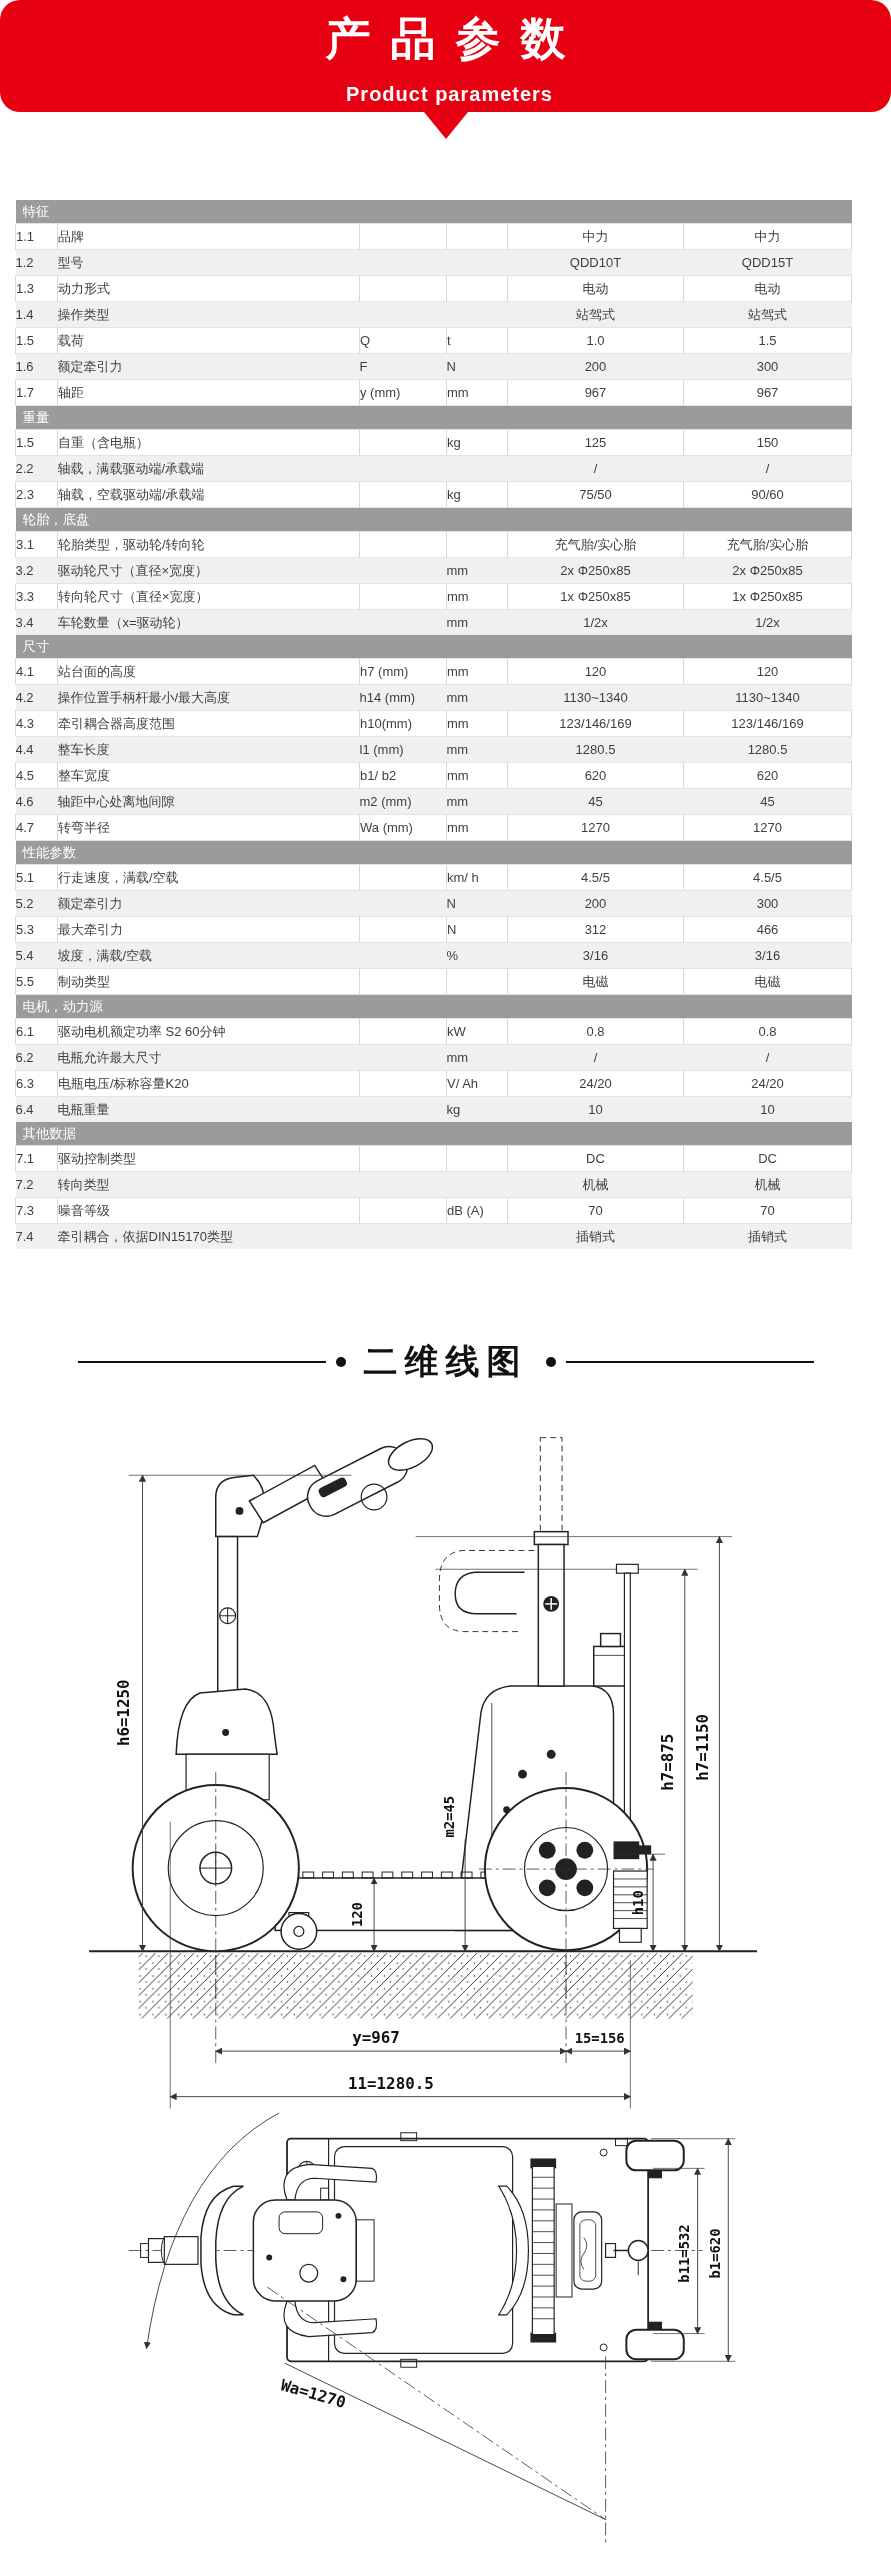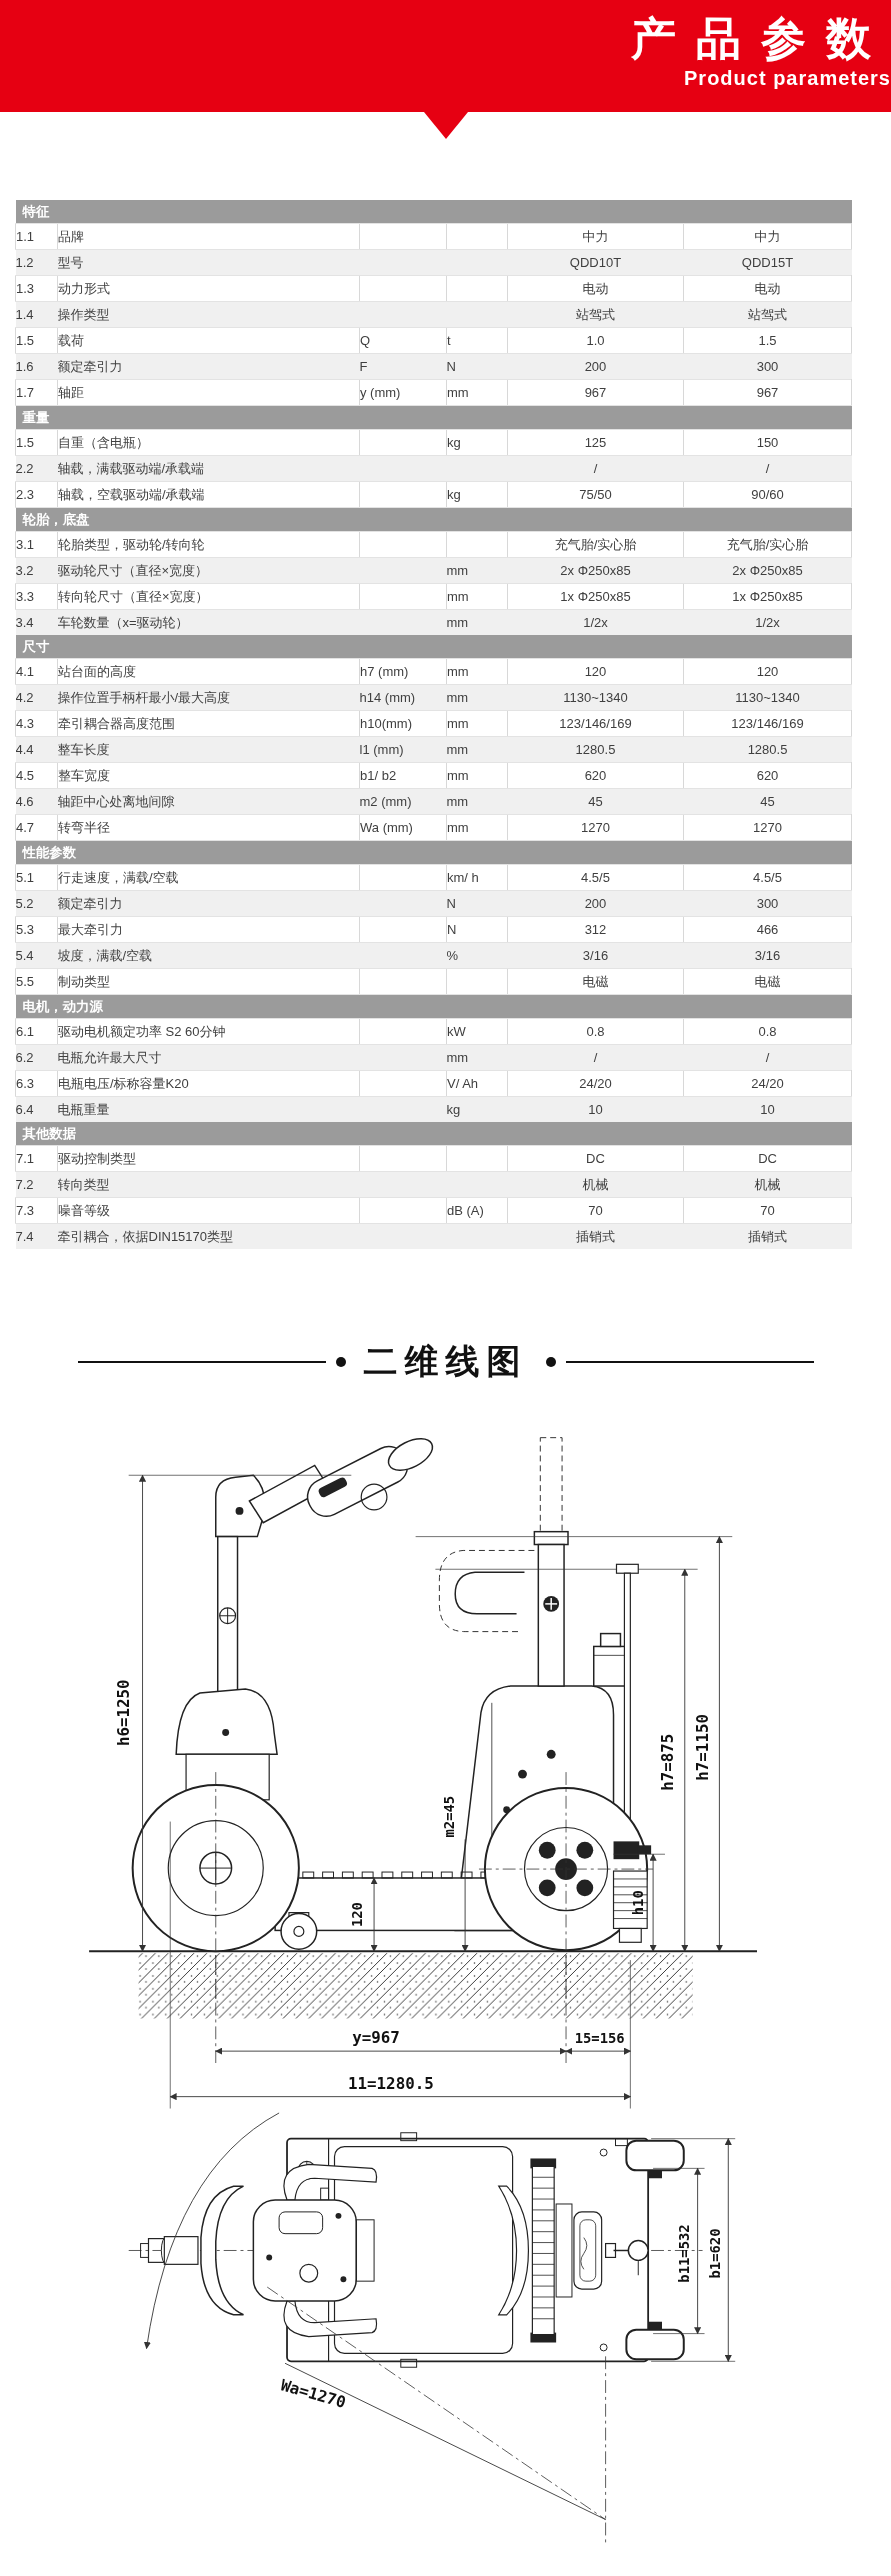--- a/index.html
+++ b/index.html
@@ -2,39 +2,39 @@
 <html><head>
 <meta charset="utf-8">
 <style>
   html,body{margin:0;padding:0;}
   body{
     width:891px;height:2576px;position:relative;background:#ffffff;
     font-family:"Liberation Sans","DejaVu Sans",sans-serif;
     -webkit-font-smoothing:antialiased;overflow:hidden;
   }
   
-  .banner{position:absolute;left:0;top:0;width:891px;height:112px;text-align:right;}
+  .banner{position:absolute;left:0;top:0;width:891px;height:112px;text-align:center;border-radius:20px;}
   .banner h1{
     margin:0;padding-top:14px;padding-left:20px;color:#fff;
     font-size:45px;font-weight:900;letter-spacing:20px;line-height:50px;
   }
   .banner .sub{
-    margin-top:3px;color:#fff;font-size:20px;font-weight:bold;letter-spacing:1px;padding-left:8px;
+    margin-top:19px;color:#fff;font-size:20px;font-weight:bold;letter-spacing:1px;padding-left:8px;
   }
   .banner-tri{
     position:absolute;left:424px;top:112px;width:0;height:0;
     border-left:22px solid transparent;border-right:22px solid transparent;
     border-top:27px solid #e60012;
   }
   
   .tbl-wrap{position:absolute;left:15px;top:200px;width:837px;}
   table.params{border-collapse:collapse;table-layout:fixed;width:837px;font-size:13px;color:#3f3f3f;}
   table.params td{height:25px;line-height:25px;padding:0;white-space:nowrap;overflow:hidden;}
   tr.sec td{
-    background:#9b9b9b;color:#ffffff;font-weight:bold;font-size:13.4px;
+    background:#9b9b9b;color:#ffffff;font-weight:normal;font-size:13.4px;
     height:23px;line-height:23px;padding-left:7px;
   }
   tr.odd td{background:#ffffff;border-top:1px solid #e3e3e3;border-bottom:1px solid #e3e3e3;}
   tr.odd td + td{border-left:1px solid #d8d8d8;}
   tr.odd td:first-child{border-left:1px solid #d8d8d8;}
   tr.odd td:last-child{border-right:1px solid #d8d8d8;}
   tr.even td{background:#f0f0f0;}
   td.no{padding-left:6px;margin-left:32px;}
   td.nm{padding-left:4px;}
   td.sym{padding-left:4px;}

